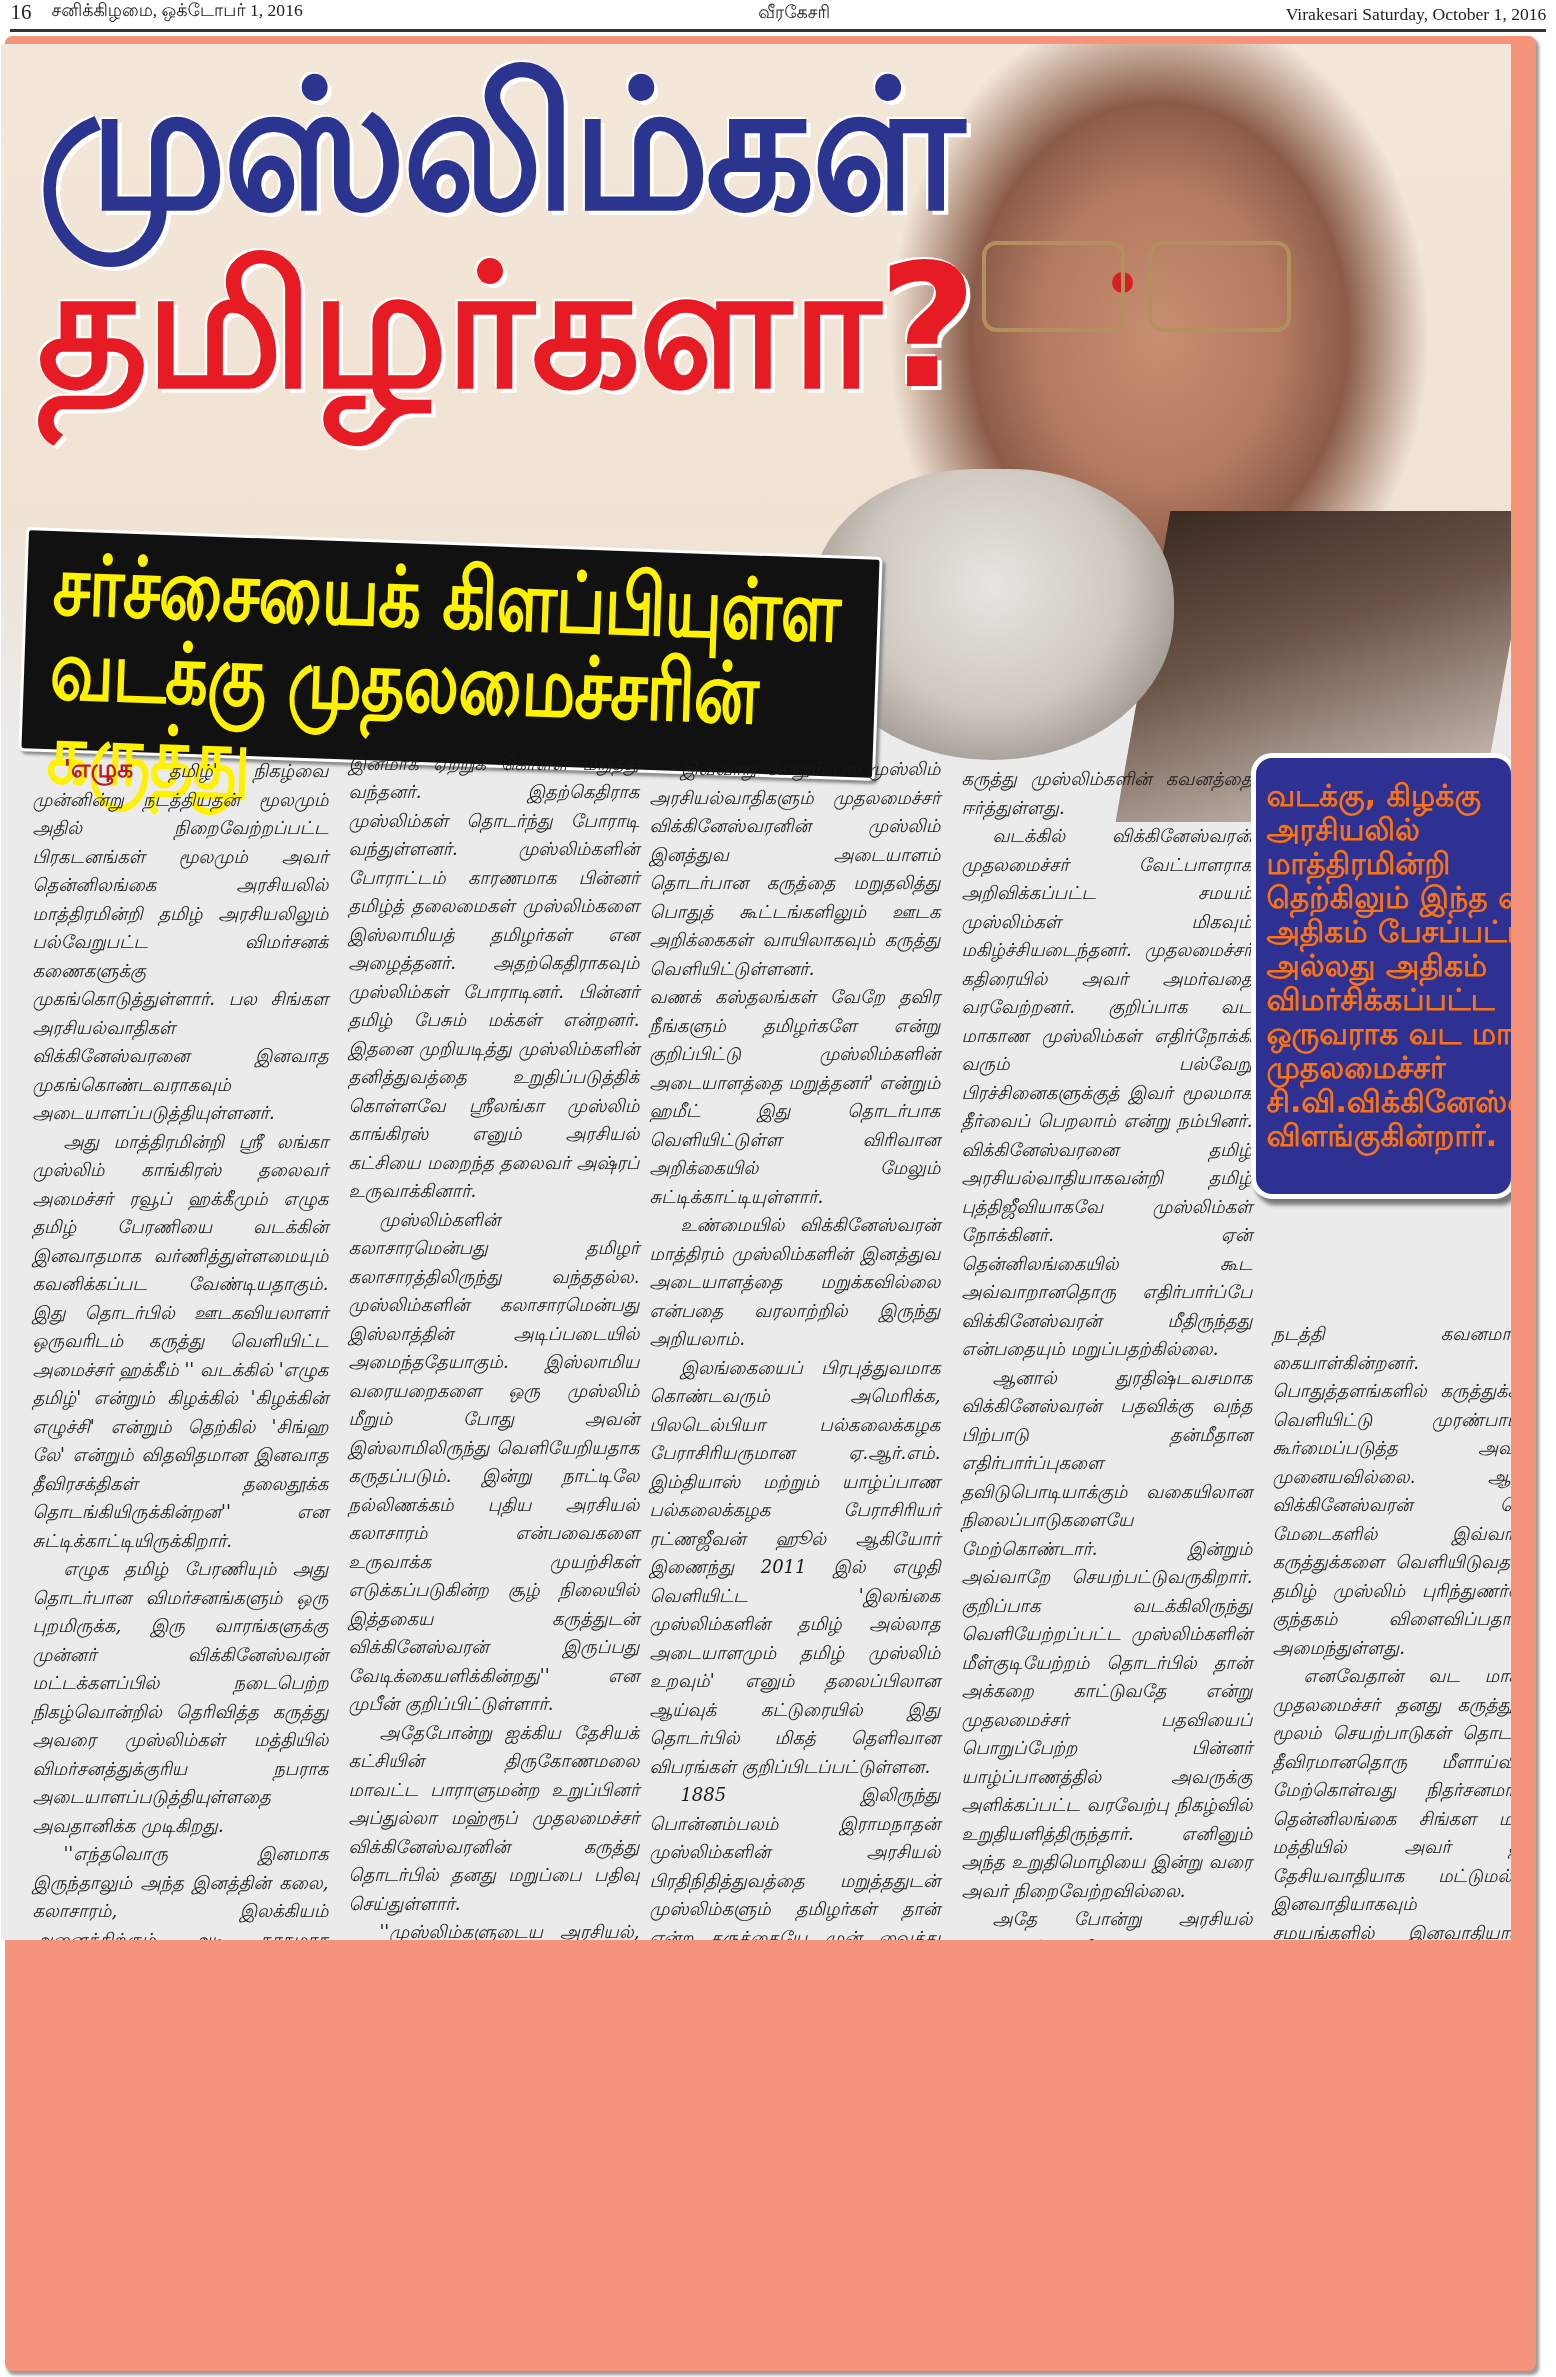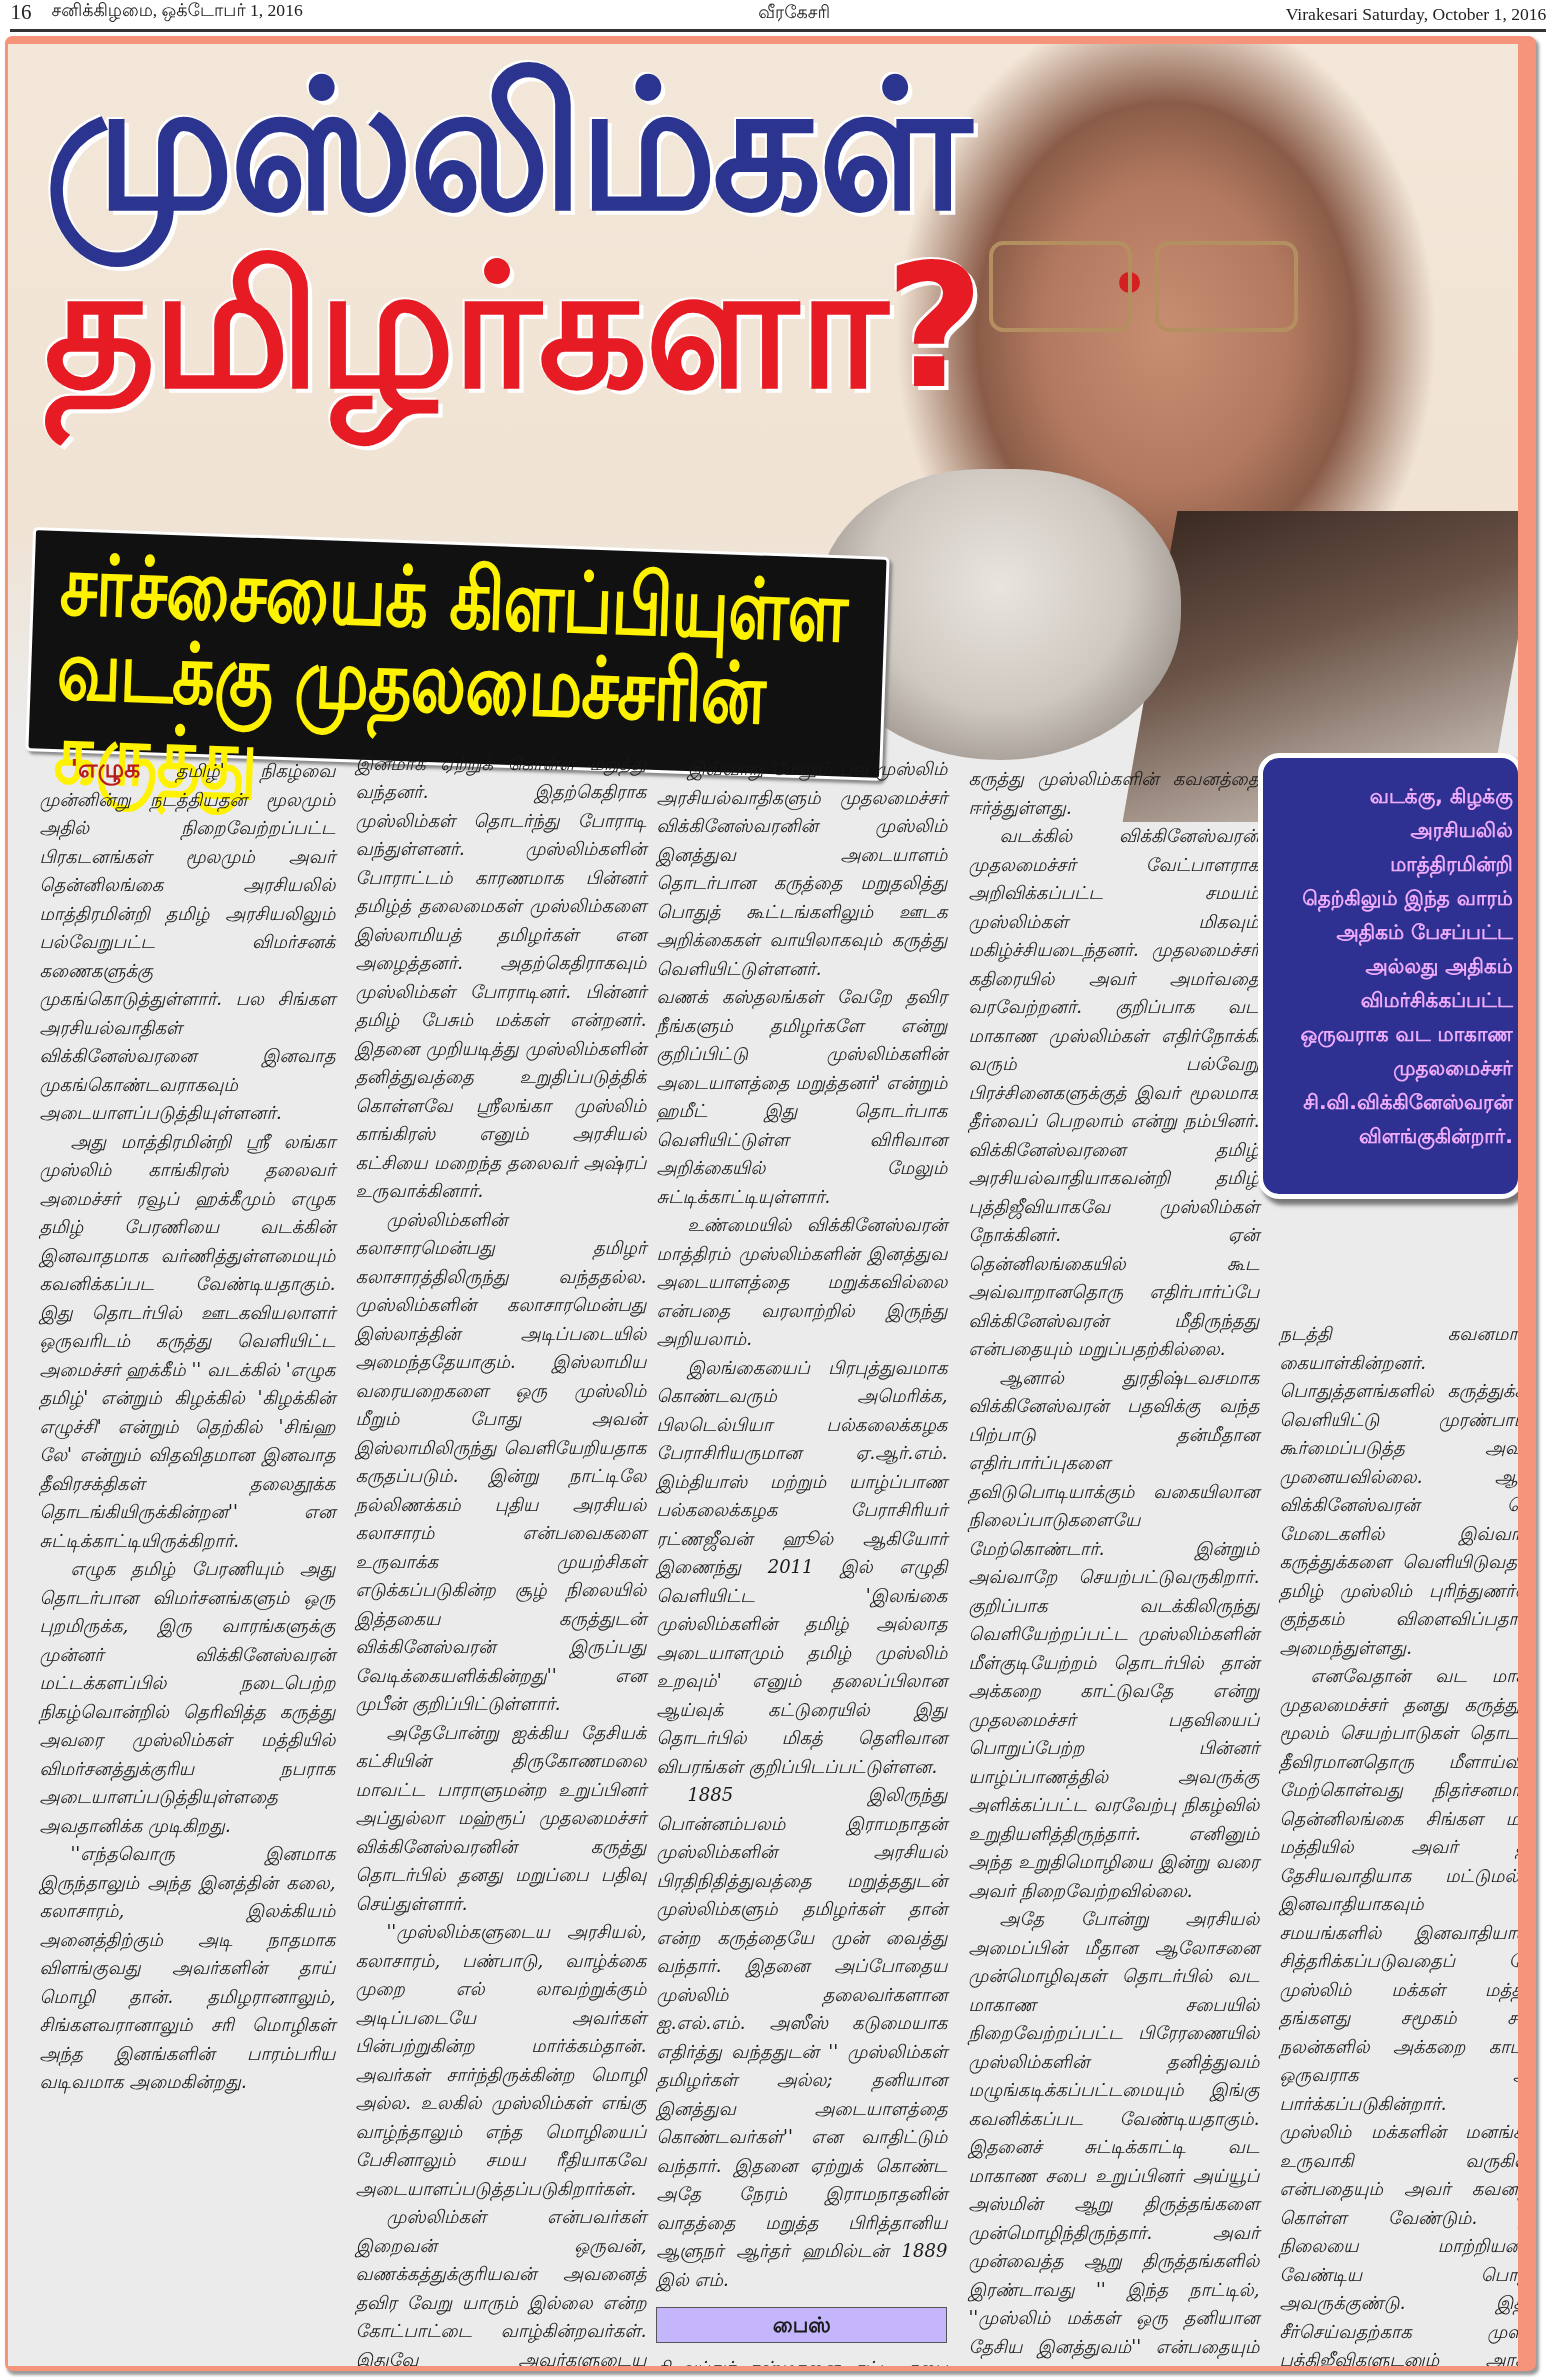--- a/index.html
+++ b/index.html
@@ -2,21 +2,21 @@
 <html style="font-size:8.3px"><head>
 <meta charset="utf-8">
 <style>
   html,body{margin:0;padding:0;background:#ffffff;}
   body{width:1557px;height:2377px;position:relative;overflow:hidden;font-family:"DejaVu Serif",serif;color:#111;}
   .masthead{position:absolute;left:10.4px;top:4.2px;width:1536px;height:21px;display:flex;justify-content:space-between;align-items:flex-end;font-family:"Liberation Serif",serif;font-size:17.6px;color:#222;}
   .masthead .left{display:flex;gap:20px;align-items:flex-start;}
   .masthead .pg{font-size:21px;}
   .rule{position:absolute;left:10.4px;top:29px;width:1536px;height:3.1px;background:#333;}
   .frame{position:absolute;left:5.2px;top:36px;width:1531px;height:2335px;background:#f6937b;border-radius:7.3px;box-shadow:2.1px 3.1px 3.1px #999;}
-  .inner{position:absolute;left:8px;top:44px;width:1510px;height:2322px;background:#ebebeb;overflow:hidden;}
+  .inner{position:absolute;left:1px;top:44px;width:1510px;height:1896px;background:#ebebeb;overflow:hidden;}
   .hero{position:absolute;left:0;top:0;width:1510px;height:685px;background:linear-gradient(180deg,#f3e7d9 0%,#f0e3d4 70%,#ebebeb 100%);}
   .photo{position:absolute;left:675px;top:0;width:835px;height:882px;background:radial-gradient(ellipse 270px 332px at 483px 291px,#c88e72 0%,#b47a60 45%,#8a5c48 70%,rgba(240,227,212,0) 100%);}
   .beard{position:absolute;left:809px;top:425px;width:363px;height:291px;border-radius:45% 45% 50% 50%;background:radial-gradient(ellipse at 50% 40%,#e8e4df 0%,#cfc8c0 50%,#9c948c 80%,rgba(200,190,180,0) 100%);}
   .shirt{position:absolute;left:1142px;top:467px;width:363px;height:311px;background:linear-gradient(160deg,#3a2a22 0%,#6b5347 40%,#d9d2c9 100%);transform:skewX(-10deg);}
   .glasses{position:absolute;left:981px;top:197px;width:322px;height:88px;}
   .glasses .lens{position:absolute;top:0;width:135px;height:83px;border:4.2px solid #b49060;border-radius:14.5px;}
   .tilak{position:absolute;left:1113px;top:166px;width:21px;height:21px;border-radius:50%;background:#d42020;}
   .headline1{position:absolute;left:36px;top:15.6px;font-family:"DejaVu Sans",sans-serif;font-weight:bold;font-size:171px;color:#2b3590;line-height:1;letter-spacing:-4.2px;text-shadow:4.2px 4.2px 0 #fff,-2.1px -2.1px 0 #fff;transform:scaleY(1.05);}
   .headline2{position:absolute;left:36px;top:197px;font-family:"DejaVu Sans",sans-serif;font-weight:bold;font-size:171px;color:#e61b24;line-height:1;letter-spacing:-3.1px;text-shadow:4.2px 4.2px 0 #fff,-2.1px -2.1px 0 #fff;}
   .subbox{position:absolute;left:21px;top:498px;width:851px;height:218px;background:#111;border-radius:5.2px;border:3.1px solid #fff;transform:rotate(2deg);box-shadow:3.1px 3.1px 3.1px #888;}
@@ -27,21 +27,21 @@
   .col{position:absolute;top:0;font-size:18px;line-height:28.5px;text-align:justify;color:#1a1a1a;font-style:italic;}
   .col p{margin:0 0 0 0;text-indent:31px;}
   .col1{left:21px;width:296px;top:21px;}
   .col2{left:337px;width:291px;top:15.6px;}
   .col3{left:638px;width:291px;top:21px;}
   .col4{left:950px;width:291px;top:31px;}
   .col5{left:1261px;width:280px;top:586px;}
   .dropcap{color:#b91c1c;font-weight:bold;font-style:normal;font-size:25px;font-family:"DejaVu Sans",sans-serif;}
   .boxhead{border:1px solid #555;background:#c4b5fd;text-align:center;font-weight:bold;font-style:normal;font-family:"DejaVu Sans",sans-serif;font-size:21px;padding:3.1px 0;margin:12.5px 0 10.4px 0;}
   .highlight{position:absolute;left:1266px;top:752px;width:265px;height:446px;background:#2e3192;border:5.2px solid #fff;border-radius:21px;box-shadow:4.2px 5.2px 4.2px #777;padding:21px 5.2px 0 10.4px;box-sizing:border-box;}
-  .highlight span{display:block;font-family:"DejaVu Sans",sans-serif;font-weight:bold;color:#f0abfc;font-size:20px;line-height:34px;white-space:nowrap;text-align:right;}
+  .highlight span{display:block;font-family:"DejaVu Sans",sans-serif;font-weight:bold;color:#f97316;font-size:30px;line-height:34px;white-space:nowrap;}
 </style>
 </head>
 <body>
 
 <div class="masthead">
   <div class="left">
     <span class="pg">16</span>
     <span>சனிக்கிழமை, ஒக்டோபர் 1, 2016</span>
   </div>
   <span>வீரகேசரி</span>

